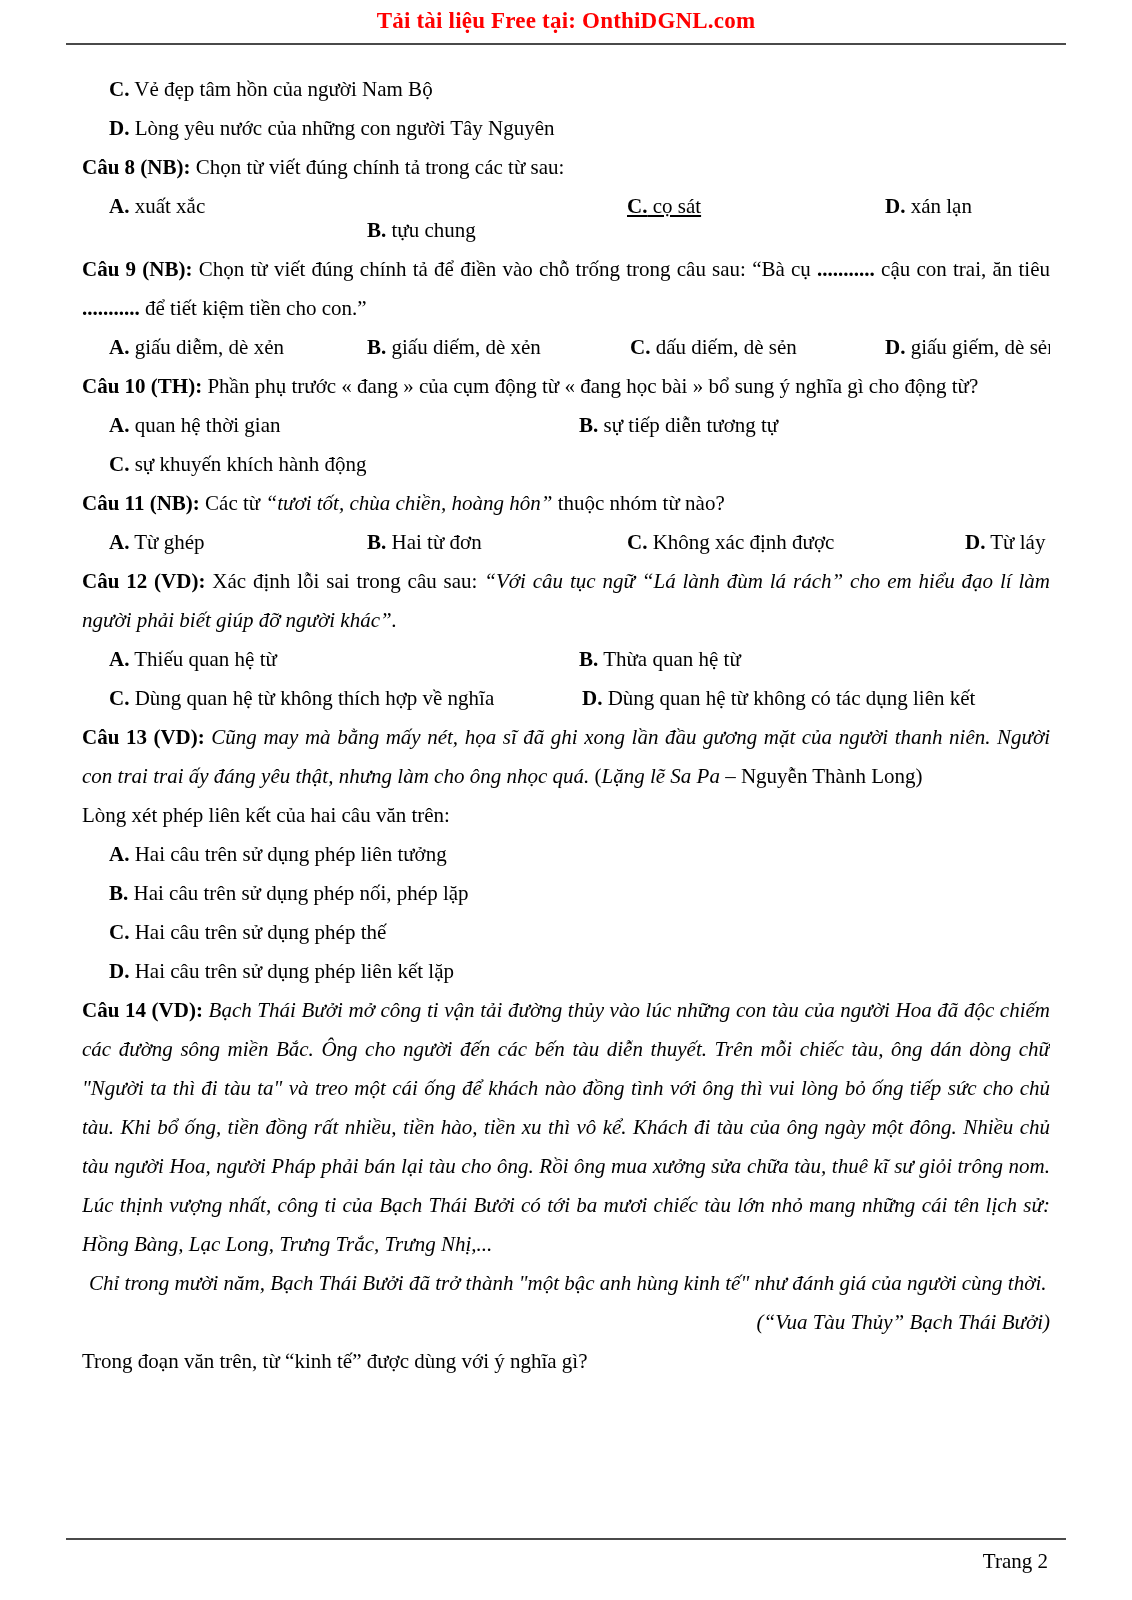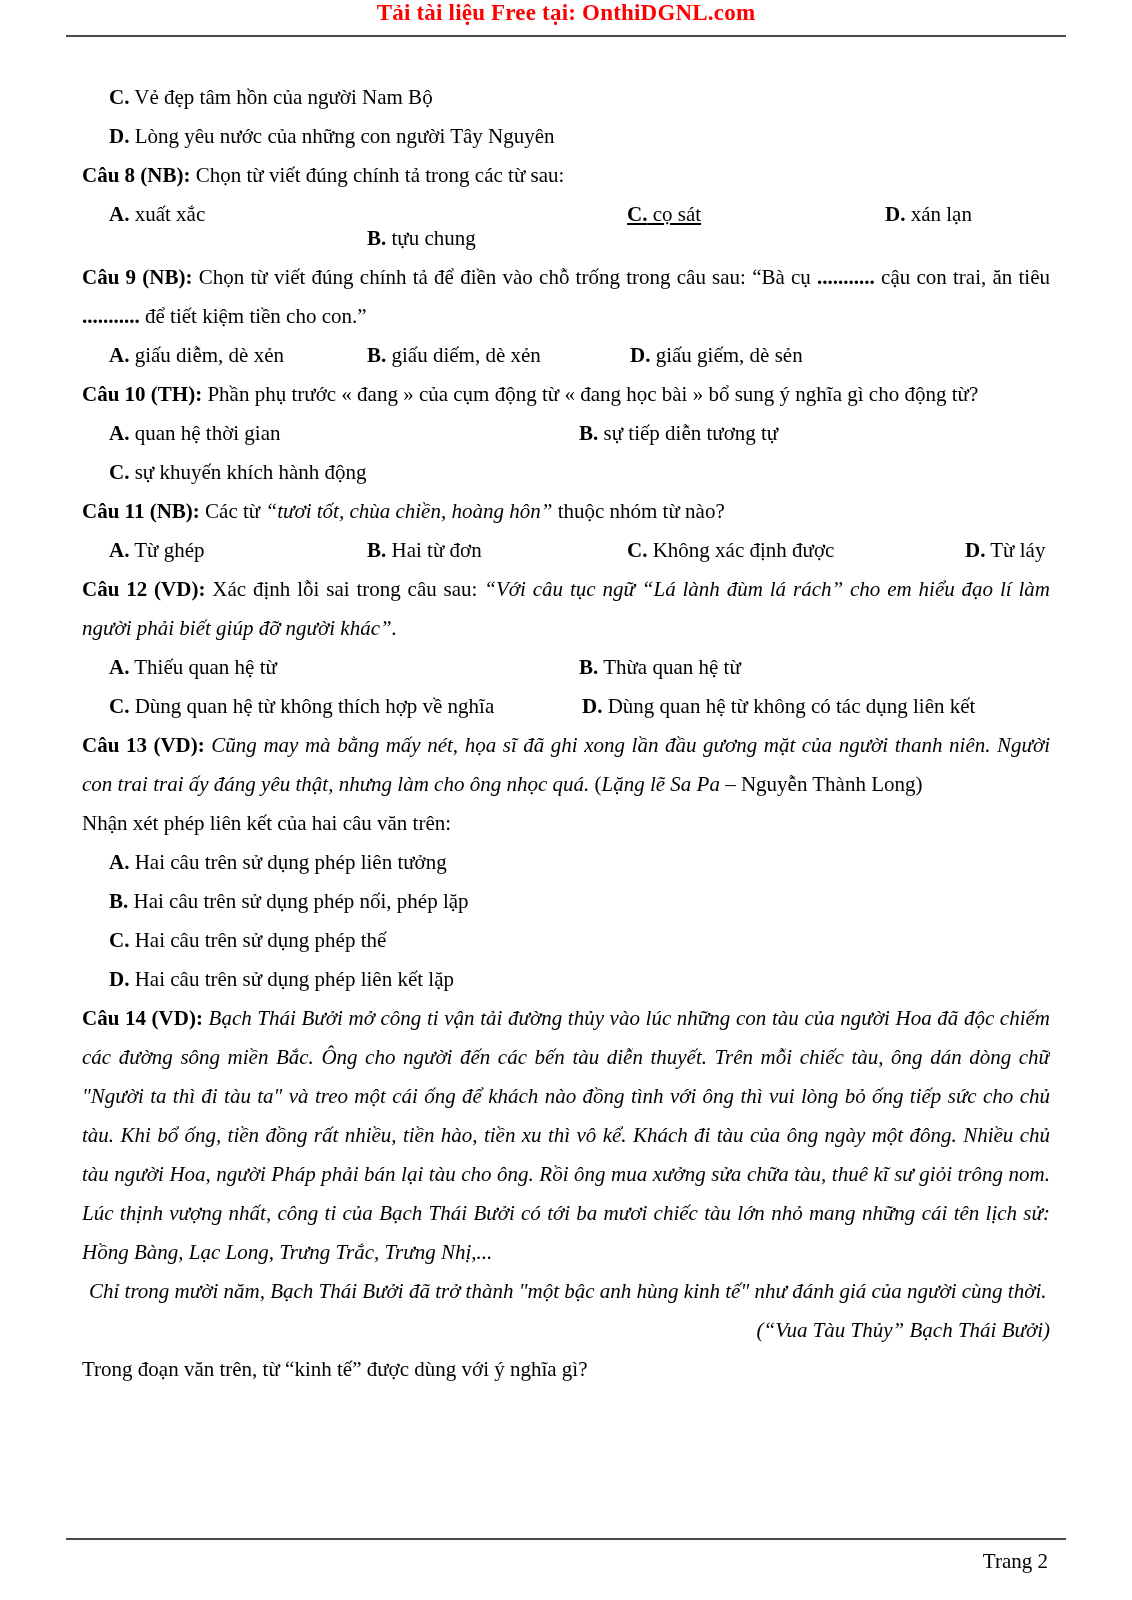--- a/index.html
+++ b/index.html
@@ -9,29 +9,29 @@
     font-family: "Liberation Serif", "DejaVu Serif", serif;
     font-size: 21px; color: #000;
     overflow: hidden;
   }
   .page {
     width: 1132px; height: 1600px;
     box-sizing: border-box;
     padding: 0 82px;
     display: flex; flex-direction: column;
   }
-  .header { flex: 0 0 auto; text-align: center; }
+  .header { flex: 0 0 auto; text-align: center; padding-top: 8px; }
   .header-title {
     color: #ff0000; font-weight: 700; font-size: 23px; letter-spacing: .2px;
   }
   .rule {
     border: none; border-top: 2px solid #4a4a4a;
     margin: 9px -16px 0 -16px; height: 0;
   }
-  .content { flex: 1 1 auto; padding-top: 41px; overflow: hidden; }
+  .content { flex: 1 1 auto; padding-top: 25px; overflow: hidden; }
   .line { line-height: 39px; }
   .indent { padding-left: 27px; }
   .options { padding-left: 27px; display: flex; gap: 48px; }
   .opt { flex: 0 0 auto; white-space: nowrap; }
   .justify { text-align: justify; }
   .right { text-align: right; }
   .tiny-indent { text-indent: 7px; }
   .b { font-weight: 700; }
   .i { font-style: italic; }
   .footer { flex: 0 0 auto; padding-bottom: 26px; }
@@ -53,20 +53,21 @@
       <div class="line  options">
         <span class="opt" style="width: 210px;"><span class="b ">A.</span><span class=""> xuất xắc</span></span>
         <span class="opt" style="width: 212px; margin-top: 24px;"><span class="b ">B.</span><span class=""> tựu chung</span></span>
         <span class="opt" style="width: 210px; text-decoration: underline;"><span class="b ">C.</span><span class=""> cọ sát</span></span>
         <span class="opt"><span class="b ">D.</span><span class=""> xán lạn</span></span>
       </div>
       <div class="line justify"><span class="b ">Câu 9 (NB):</span><span class=""> Chọn từ viết đúng chính tả để điền vào chỗ trống trong câu sau: “Bà cụ </span><span class="b ">...........</span><span class=""> cậu con trai, ăn tiêu </span><span class="b ">...........</span><span class=""> để tiết kiệm tiền cho con.”</span></div>
       <div class="line  options">
         <span class="opt" style="width: 210px;"><span class="b ">A.</span><span class=""> giấu diễm, dè xẻn</span></span>
         <span class="opt" style="width: 215px;"><span class="b ">B.</span><span class=""> giấu diếm, dè xẻn</span></span>
+        <span class="opt" style="width: 207px;"><span class="b ">C.</span><span class=""> dấu diếm, dè sẻn</span></span>
         <span class="opt"><span class="b ">D.</span><span class=""> giấu giếm, dè sẻn</span></span>
       </div>
       <div class="line justify"><span class="b ">Câu 10 (TH):</span><span class=""> Phần phụ trước « đang » của cụm động từ « đang học bài » bổ sung ý nghĩa gì cho động từ?</span></div>
       <div class="line  options">
         <span class="opt" style="width: 422px;"><span class="b ">A.</span><span class=""> quan hệ thời gian</span></span>
         <span class="opt"><span class="b ">B.</span><span class=""> sự tiếp diễn tương tự</span></span>
       </div>
       <div class="line  options">
         <span class="opt" style="width: 422px;"><span class="b ">C.</span><span class=""> sự khuyến khích hành động</span></span>
       </div>
@@ -80,21 +81,21 @@
       <div class="line justify"><span class="b ">Câu 12 (VD):</span><span class=""> Xác định lỗi sai trong câu sau: </span><span class="i">“Với câu tục ngữ “Lá lành đùm lá rách” cho em hiểu đạo lí làm người phải biết giúp đỡ người khác”.</span></div>
       <div class="line  options">
         <span class="opt" style="width: 422px;"><span class="b ">A.</span><span class=""> Thiếu quan hệ từ</span></span>
         <span class="opt"><span class="b ">B.</span><span class=""> Thừa quan hệ từ</span></span>
       </div>
       <div class="line  options">
         <span class="opt" style="width: 425px;"><span class="b ">C.</span><span class=""> Dùng quan hệ từ không thích hợp về nghĩa</span></span>
         <span class="opt"><span class="b ">D.</span><span class=""> Dùng quan hệ từ không có tác dụng liên kết</span></span>
       </div>
       <div class="line justify"><span class="b ">Câu 13 (VD):</span><span class=""> </span><span class="i">Cũng may mà bằng mấy nét, họa sĩ đã ghi xong lần đầu gương mặt của người thanh niên. Người con trai trai ấy đáng yêu thật, nhưng làm cho ông nhọc quá.</span><span class=""> (</span><span class="i">Lặng lẽ Sa Pa</span><span class=""> – Nguyễn Thành Long)</span></div>
-      <div class="line "><span class="">Nhận xét phép liên kết của hai câu văn trên:</span></div>
+      <div class="line "><span class="">Lòng xét phép liên kết của hai câu văn trên:</span></div>
       <div class="line indent"><span class="b ">A.</span><span class=""> Hai câu trên sử dụng phép liên tưởng</span></div>
       <div class="line indent"><span class="b ">B.</span><span class=""> Hai câu trên sử dụng phép nối, phép lặp</span></div>
       <div class="line indent"><span class="b ">C.</span><span class=""> Hai câu trên sử dụng phép thế</span></div>
       <div class="line indent"><span class="b ">D.</span><span class=""> Hai câu trên sử dụng phép liên kết lặp</span></div>
       <div class="line justify"><span class="b ">Câu 14 (VD):</span><span class=""> </span><span class="i">Bạch Thái Bưởi mở công ti vận tải đường thủy vào lúc những con tàu của người Hoa đã độc chiếm các đường sông miền Bắc. Ông cho người đến các bến tàu diễn thuyết. Trên mỗi chiếc tàu, ông dán dòng chữ "Người ta thì đi tàu ta" và treo một cái ống để khách nào đồng tình với ông thì vui lòng bỏ ống tiếp sức cho chủ tàu. Khi bổ ống, tiền đồng rất nhiều, tiền hào, tiền xu thì vô kể. Khách đi tàu của ông ngày một đông. Nhiều chủ tàu người Hoa, người Pháp phải bán lại tàu cho ông. Rồi ông mua xưởng sửa chữa tàu, thuê kĩ sư giỏi trông nom. Lúc thịnh vượng nhất, công ti của Bạch Thái Bưởi có tới ba mươi chiếc tàu lớn nhỏ mang những cái tên lịch sử: Hồng Bàng, Lạc Long, Trưng Trắc, Trưng Nhị,...</span></div>
       <div class="line justify tiny-indent"><span class="i">Chỉ trong mười năm, Bạch Thái Bưởi đã trở thành "một bậc anh hùng kinh tế" như đánh giá của người cùng thời.</span></div>
       <div class="line right"><span class="i">(“Vua Tàu Thủy” Bạch Thái Bưởi)</span></div>
       <div class="line "><span class="">Trong đoạn văn trên, từ “kinh tế” được dùng với ý nghĩa gì?</span></div>
     </div>
   <div class="footer">

